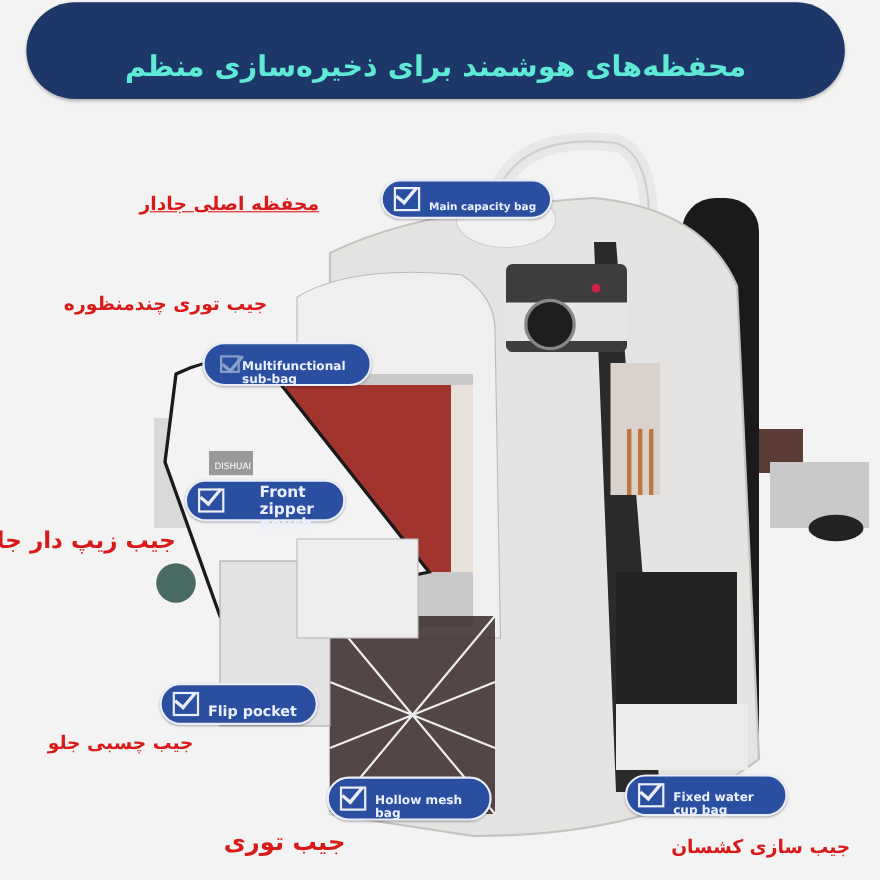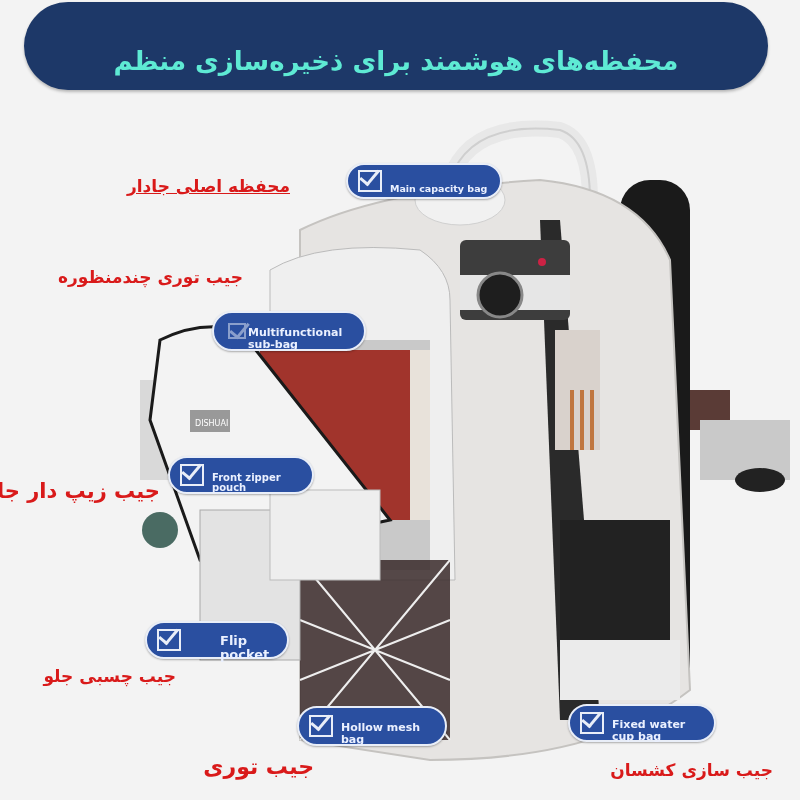--- a/index.html
+++ b/index.html
@@ -69,29 +69,29 @@
   <rect x="560" y="640" width="120" height="60" fill="#ebebeb"></rect>
 
   <rect x="200" y="510" width="100" height="150" fill="#e3e3e3" stroke="#aaa"></rect>
   <rect x="270" y="490" width="110" height="90" fill="#eeeeee" stroke="#bbb"></rect>
 </svg>
 
 <div class="pill" style="left:346px;top:163px;width:152px;height:32px;font-size:9.5px;">
   <span class="chk"></span>
   <span class="lbl">Main capacity bag</span>
 </div>
-<div class="pill" style="left:212px;top:311px;width:150px;height:36px;font-size:11px;">
+<div class="pill" style="left:184px;top:311px;width:150px;height:36px;font-size:11px;">
   <span class="chk" style="opacity:0.5;width:14px;height:12px;margin-left:14px;margin-right:2px;"></span>
   <span class="lbl">Multifunctional sub-bag</span>
 </div>
-<div class="pill" style="left:168px;top:456px;width:142px;height:34px;font-size:10px;">
+<div class="pill" style="left:168px;top:436px;width:142px;height:34px;font-size:14px;gap:24px;">
   <span class="chk"></span>
   <span class="lbl">Front zipper pouch</span>
 </div>
-<div class="pill" style="left:145px;top:621px;width:140px;height:34px;font-size:13px;gap:31px;">
+<div class="pill" style="left:145px;top:621px;width:140px;height:34px;font-size:13px;">
   <span class="chk"></span>
   <span class="lbl">Flip pocket</span>
 </div>
 <div class="pill" style="left:297px;top:706px;width:146px;height:36px;font-size:11px;">
   <span class="chk"></span>
   <span class="lbl">Hollow mesh bag</span>
 </div>
 <div class="pill" style="left:568px;top:704px;width:144px;height:34px;font-size:11px;">
   <span class="chk"></span>
   <span class="lbl">Fixed water cup bag</span>

